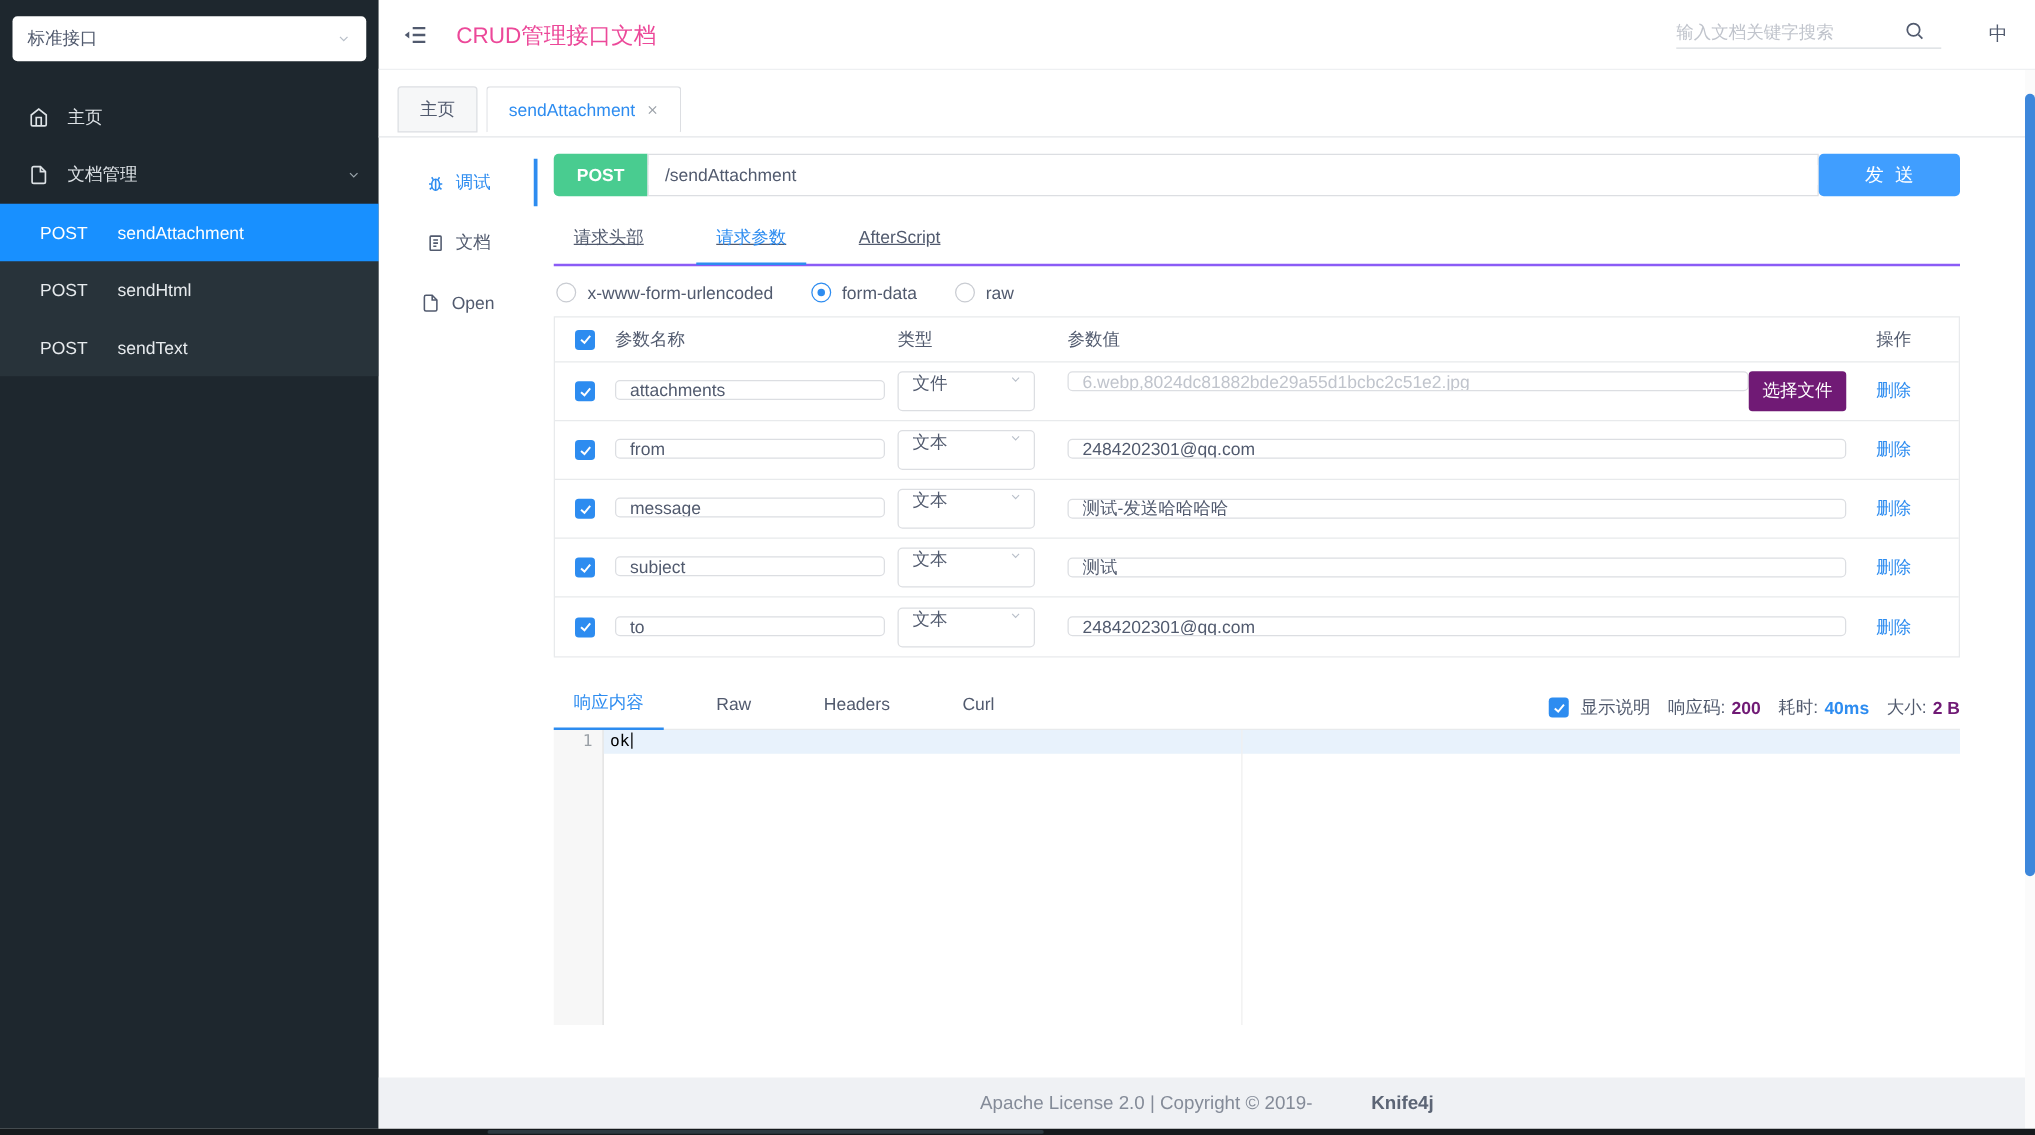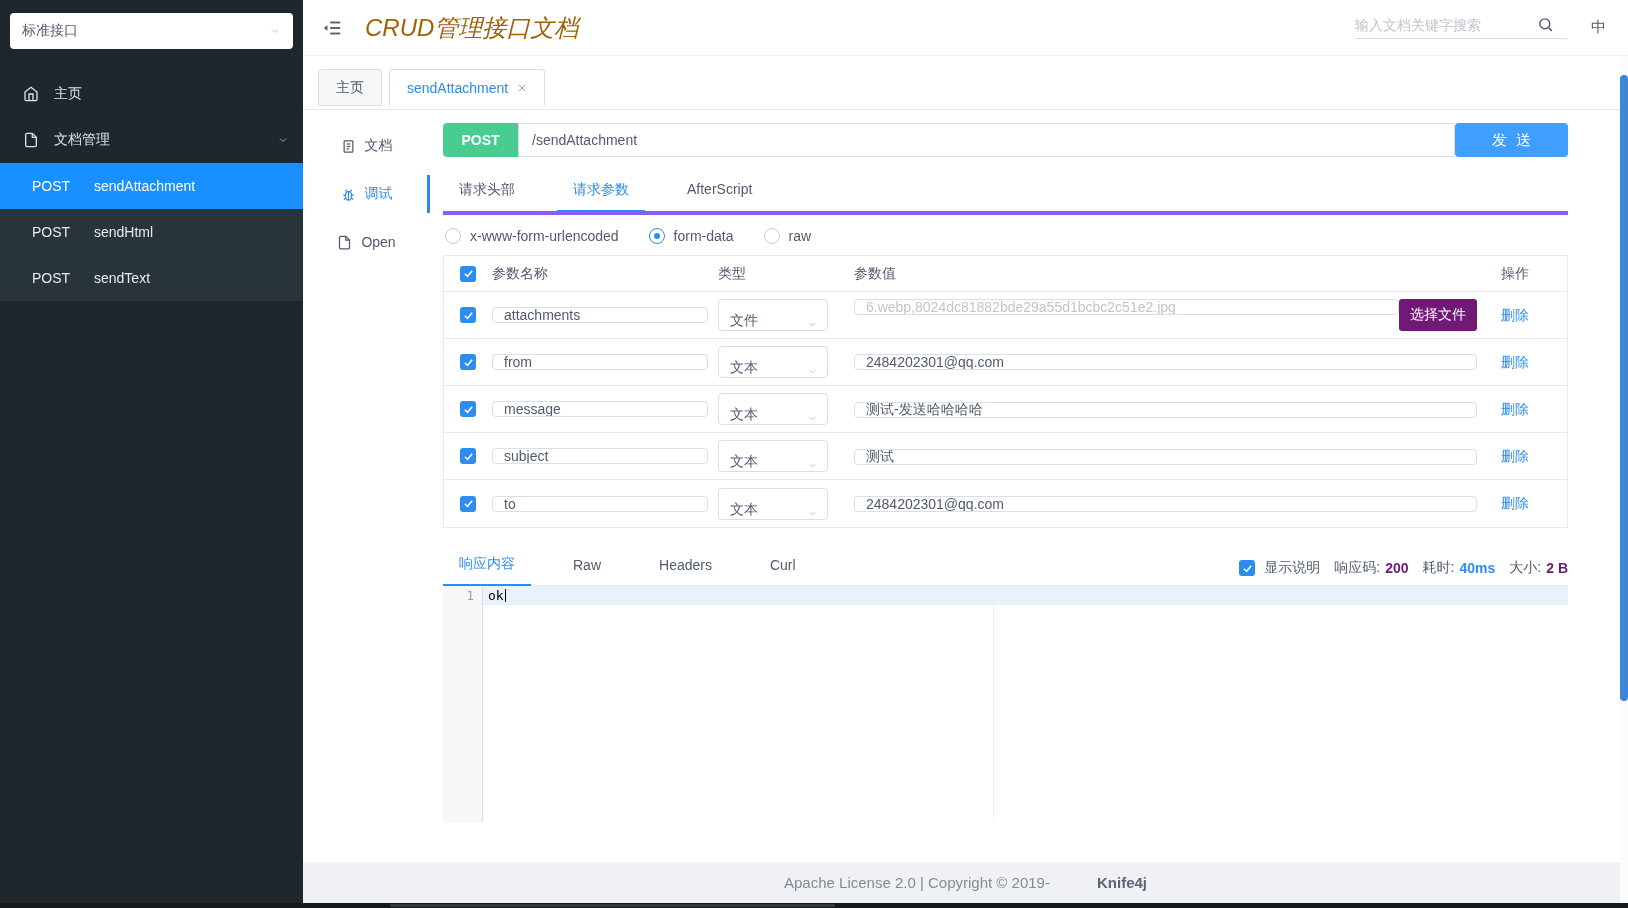--- a/index.html
+++ b/index.html
@@ -19,22 +19,22 @@
   .side-chev { color:#9aa4ab; }
   .sub-list { background:#28333a; }
   .sub-item { height:46px; display:flex; align-items:center; padding-left:32px; font-size:14px; color:#e7ebee; cursor:pointer; }
   .sub-item .method { width:62px; }
   .sub-item.active { background:#1890ff; color:#fff; }
 
   
   .main { position:absolute; left:303px; top:0; width:1325px; height:903px; background:#fff; }
   .topbar { height:55px; display:flex; align-items:center; padding:0 22px 0 18px; }
   .fold-icon { color:#515a6e; cursor:pointer; }
-  .app-title { font-size:24px; color:#a16207; margin-left:22px; font-weight:400;font-style:italic; }
-  .top-right { margin-left:auto; display:flex; align-items:center; gap:24px; }
+  .app-title { font-size:18px; color:#ec4899; margin-left:22px; font-weight:400; }
+  .top-right { margin-left:auto; display:flex; align-items:center; gap:38px; }
   .search-box { display:flex; align-items:center; border-bottom:1px solid #d8dbe0; width:212px; padding-bottom:5px; }
   .search-box input { border:none; outline:none; font-size:14px; color:#515a6e; width:182px; background:transparent; }
   .search-box input::placeholder { color:#c0c4cc; }
   .search-icon { color:#515a6e; cursor:pointer; }
   .lang-toggle { font-size:15px; color:#515a6e; cursor:pointer; }
 
   .tabbar { height:55px; border-top:1px solid #eef0f2; border-bottom:1px solid #e4e6e9; display:flex; align-items:center; padding-left:15px; background:#fff; }
   .tab { height:37px; display:flex; align-items:center; padding:0 17px; border:1px solid #dcdee2; background:#f6f7f8; color:#515a6e; font-size:14px; margin-right:7px; border-radius:3px 3px 0 0; cursor:pointer; position:relative; top:5px; }
   .tab.active { background:#fff; color:#2d8cf0; border-bottom-color:#fff; }
   .tab-close { margin-left:9px; color:#9aa0a8; display:flex; cursor:pointer; }
@@ -46,21 +46,21 @@
   .doc-item.active::after { content:""; position:absolute; right:0; top:5px; bottom:5px; width:3px; background:#2d8cf0; }
 
   .panel { flex:1; padding:13px 60px 0 13px; }
 
   .post-row { display:flex; height:34px; }
   .method-badge { width:75px; background:#49cc90; color:#fff; font-weight:bold; font-size:14px; display:flex; align-items:center; justify-content:center; border-radius:4px 0 0 4px; }
   .path-box { flex:1; border:1px solid #dcdee2; display:flex; align-items:center; }
   .path-box input { border:none; outline:none; width:100%; padding:0 13px; font-size:14px; color:#515a6e; }
   .send-btn { width:113px; background:#409eff; color:#fff; font-size:15px; display:flex; align-items:center; justify-content:center; border-radius:4px; letter-spacing:9px; padding-left:9px; cursor:pointer; }
 
-  .req-tabs { display:flex; border-bottom:4px solid #8b5cf6; margin-top:11px; }
+  .req-tabs { display:flex; border-bottom:2px solid #8b5cf6; margin-top:11px;text-decoration:underline; }
   .rtab { padding:13px 16px 12px; font-size:14px; color:#515a6e; margin-right:26px; position:relative; cursor:pointer; }
   .rtab.active { color:#2d8cf0; }
   .rtab.active::after { content:""; position:absolute; left:0; right:0; bottom:-1px; height:2px; background:#2d8cf0; }
 
   .radio-row { display:flex; align-items:center; gap:30px; padding:13px 0 11px 2px; }
   .radio { display:flex; align-items:flex-end; gap:9px; font-size:14px; color:#515a6e; cursor:pointer; }
   .rdot { width:16px; height:16px; border-radius:50%; border:1px solid #c9ccd2; background:#fff; position:relative; }
   .radio.selected .rdot { border-color:#2d8cf0; }
   .radio.selected .rdot::after { content:""; position:absolute; left:4px; top:4px; width:6px; height:6px; border-radius:50%; background:#2d8cf0; }
 
@@ -72,21 +72,21 @@
   .col-name { width:226px; padding-right:10px; flex-shrink:0; }
   .col-type { width:136px; padding-right:10px; flex-shrink:0; }
   .col-value { flex:1; padding-right:10px; }
   .col-action { width:80px; padding-left:14px; flex-shrink:0; }
 
   .checkbox { width:16px; height:16px; background:#2d8cf0; border-radius:3px; display:flex; align-items:center; justify-content:center; color:#fff; cursor:pointer; }
   .cell-input { width:100%; height:16px; border:1px solid #dcdee2; border-radius:4px; padding:0 11px; font-size:14px; color:#515a6e; outline:none; background:#fff; }
   .cell-input.dim { color:#c0c4cc; }
   .file-group { display:flex; width:100%; }
   .file-btn { width:78px; height:32px; background:#701a75; color:#fff; font-size:14px; display:flex; align-items:center; justify-content:center; border-radius:3px; flex-shrink:0; cursor:pointer; }
-  .select-box { width:110px; height:32px; border:1px solid #dcdee2; border-radius:4px; display:flex; align-items:flex-end; justify-content:space-between; padding:0 9px 0 11px; font-size:14px; color:#515a6e; cursor:pointer; }
+  .select-box { width:110px; height:32px; border:1px solid #dcdee2; border-radius:4px; display:flex; align-items:flex-start; justify-content:space-between; padding:0 9px 0 11px; font-size:14px; color:#515a6e; cursor:pointer; }
   .select-box .chev { color:#b8bfc9; }
   .del-link { color:#2d8cf0; font-size:14px; cursor:pointer; }
 
   .resp-header { display:flex; align-items:flex-end; border-bottom:1px solid #e8eaec; margin-top:14px; }
   .resp-right { margin-left:auto; display:flex; align-items:center; font-size:14px; color:#515a6e; padding-bottom:8px; }
   .resp-right .checkbox { margin-right:9px; }
   .s-label { margin-left:14px; }
   .s-val { margin-left:5px; font-weight:bold; }
   .s-green { color:#701a75; }
   .s-blue { color:#2d8cf0; }
@@ -199,43 +199,43 @@
             <line x1="5" y1="5" x2="19" y2="19"></line>
             <line x1="19" y1="5" x2="5" y2="19"></line>
           </svg>
       </span>
     </div>
   </div>
 
   <div class="content">
 
     <div class="docnav">
-      <div class="doc-item">
-        <span>
-            <svg width="15" height="15" viewBox="0 0 24 24" fill="none" stroke="currentColor" stroke-width="2">
-              <rect x="5" y="3" width="14" height="18" rx="1"></rect>
-              <line x1="9" y1="8" x2="15" y2="8"></line>
-              <line x1="9" y1="12" x2="15" y2="12"></line>
-              <line x1="9" y1="16" x2="13" y2="16"></line>
-            </svg>
-          </span>
-        <span>文档</span>
-      </div>
       <div class="doc-item active">
         <span>
             <svg width="15" height="15" viewBox="0 0 24 24" fill="none" stroke="currentColor" stroke-width="2">
               <ellipse cx="12" cy="14" rx="5" ry="7"></ellipse>
               <line x1="12" y1="7" x2="12" y2="21"></line>
               <path d="M9 7.5 7 4.5 M15 7.5 17 4.5"></path>
               <line x1="3.5" y1="13" x2="7" y2="13"></line>
               <line x1="17" y1="13" x2="20.5" y2="13"></line>
               <path d="M4.5 20l3-2.5 M19.5 20l-3-2.5"></path>
             </svg>
           </span>
         <span>调试</span>
+      </div>
+      <div class="doc-item">
+        <span>
+            <svg width="15" height="15" viewBox="0 0 24 24" fill="none" stroke="currentColor" stroke-width="2">
+              <rect x="5" y="3" width="14" height="18" rx="1"></rect>
+              <line x1="9" y1="8" x2="15" y2="8"></line>
+              <line x1="9" y1="12" x2="15" y2="12"></line>
+              <line x1="9" y1="16" x2="13" y2="16"></line>
+            </svg>
+          </span>
+        <span>文档</span>
       </div>
       <div class="doc-item">
         <span>
             <svg width="15" height="15" viewBox="0 0 24 24" fill="none" stroke="currentColor" stroke-width="2">
               <path d="M14 2H6a2 2 0 0 0-2 2v16a2 2 0 0 0 2 2h12a2 2 0 0 0 2-2V8z"></path>
               <polyline points="14 2 14 8 20 8"></polyline>
             </svg>
           </span>
         <span>Open</span>
       </div>

